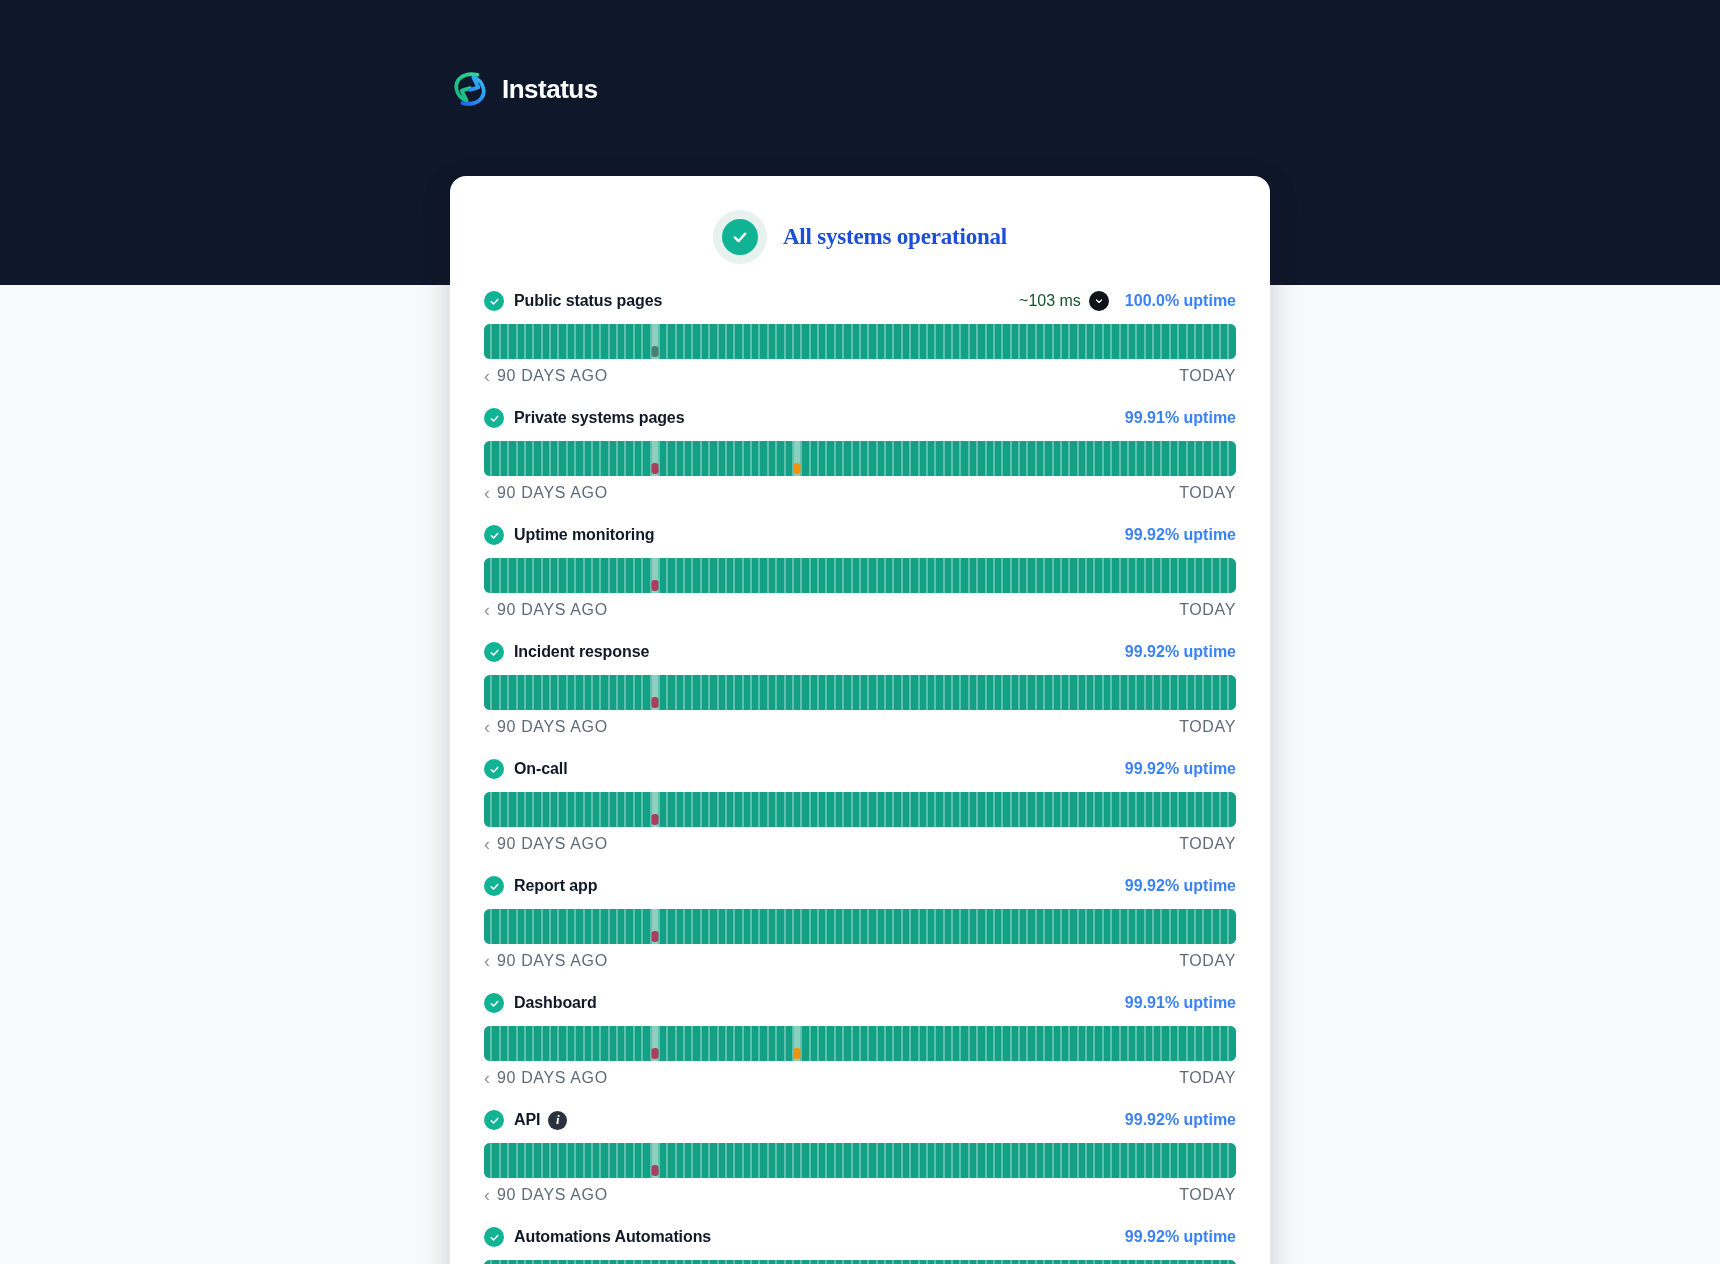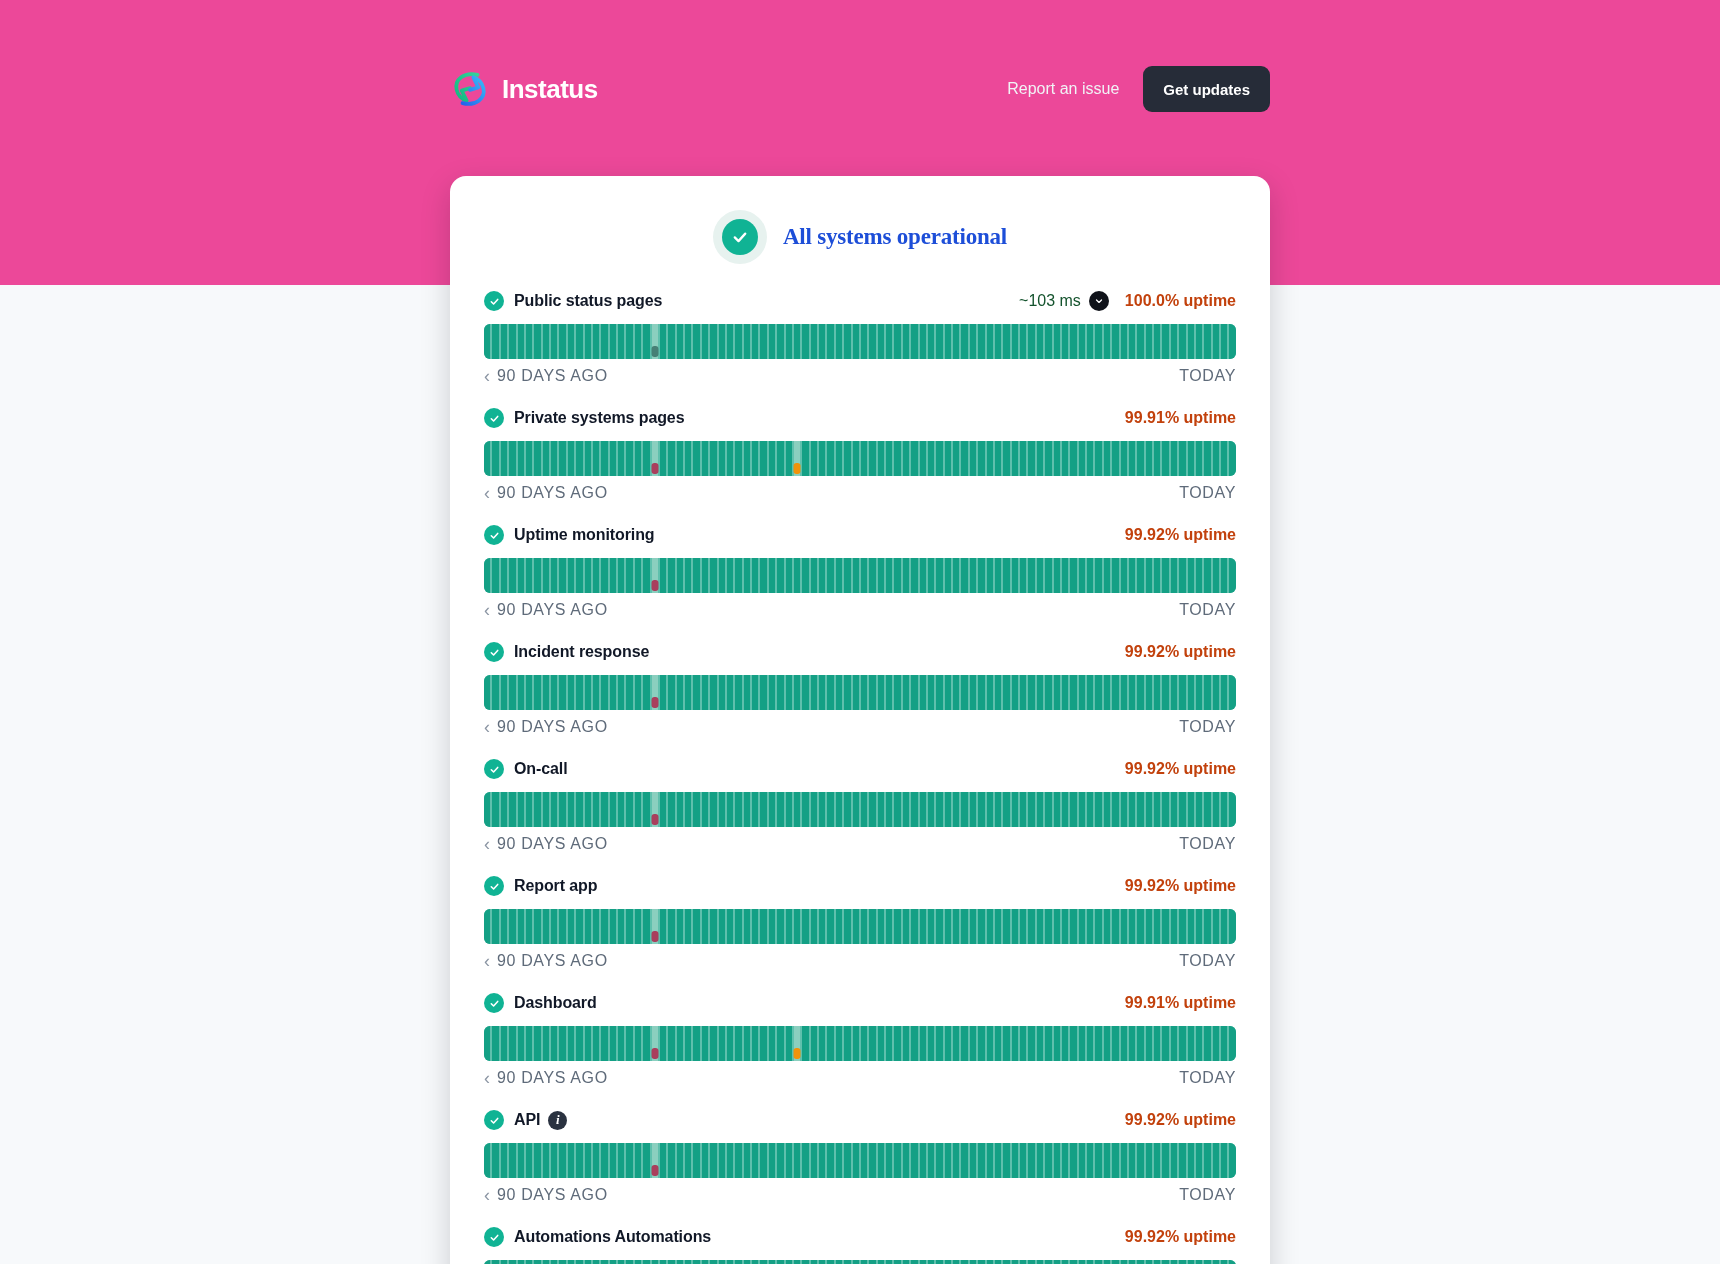--- a/index.html
+++ b/index.html
@@ -5,21 +5,21 @@
   * { margin: 0; padding: 0; box-sizing: border-box; }
   html, body { width: 1720px; height: 1264px; overflow: hidden; }
   body {
     font-family: "Liberation Sans", "DejaVu Sans", sans-serif;
     background: #f7f9fb;
     position: relative;
   }
   .hero {
     position: absolute; top: 0; left: 0;
     width: 1720px; height: 285px;
-    background: #ec4899;
+    background: #0f172a;
   }
   .hero-inner {
     position: absolute; left: 450px; top: 0;
     width: 820px; height: 176px;
     display: flex; align-items: center; justify-content: space-between;
     padding-top: 2px;
   }
   .brand { display: flex; align-items: center; gap: 12px; cursor: pointer; }
   .brand-name { color: #ffffff; font-size: 26px; font-weight: 700; letter-spacing: -0.5px; }
   .hero-actions { display: flex; align-items: center; gap: 24px; }
@@ -74,21 +74,21 @@
     margin-left: 8px; cursor: pointer;
   }
   .head-right { margin-left: auto; display: flex; align-items: center; gap: 16px; }
   .latency-badge { display: flex; align-items: center; gap: 8px; cursor: pointer; }
   .latency-value { font-size: 16px; font-weight: 500; color: #14532d; }
   .latency-chevron {
     width: 20px; height: 20px; border-radius: 50%;
     background: #10131a;
     display: flex; align-items: center; justify-content: center;
   }
-  .svc-uptime { font-size: 16px; font-weight: 600; color: #c2410c; }
+  .svc-uptime { font-size: 16px; font-weight: 600; color: #3b82f6; }
   .uptime-bar {
     height: 35px; width: 100%;
     background: #5fc0ad;
     border-radius: 6px; overflow: hidden;
     display: flex; gap: 2px;
     cursor: pointer;
   }
   .cell { flex: 1 1 0; background: #14a085; position: relative; }
   .cell.light { background: #8bcfbf; }
   .tick {
@@ -125,24 +125,20 @@
               <stop offset="0" stop-color="#2563eb"></stop>
                 <stop offset="1" stop-color="#38bdf8"></stop>
             </linearGradient>
           </defs>
           <path d="M33 7 C17 3, 5 13, 8 25 C9.5 31.5, 14 36, 20 38 L14 26 L24 23" stroke="url(#lg-green)" stroke-width="4.5" fill="none" stroke-linecap="round" stroke-linejoin="round"></path>
           <path d="M15 41 C31 45, 43 35, 40 23 C38.5 16.5, 34 12, 28 10 L34 22 L24 25" stroke="url(#lg-blue)" stroke-width="4.5" fill="none" stroke-linecap="round" stroke-linejoin="round"></path>
         </svg>
       </span>
       <span class="brand-name">Instatus</span>
     </div>
-    <div class="hero-actions">
-      <span class="report-link">Report an issue</span>
-      <button class="get-updates-btn">Get updates</button>
-    </div>
   </div>
 </div>
 
 <div class="status-card">
   <div class="card-heading">
     <div class="heading-halo">
       <div class="heading-check">
         <svg width="18" height="18" viewBox="0 0 24 24" fill="none">
           <path d="M5 12.5 L10 17.5 L19 7.5" stroke="#ffffff" stroke-width="3" stroke-linecap="round" stroke-linejoin="round"></path>
         </svg>

